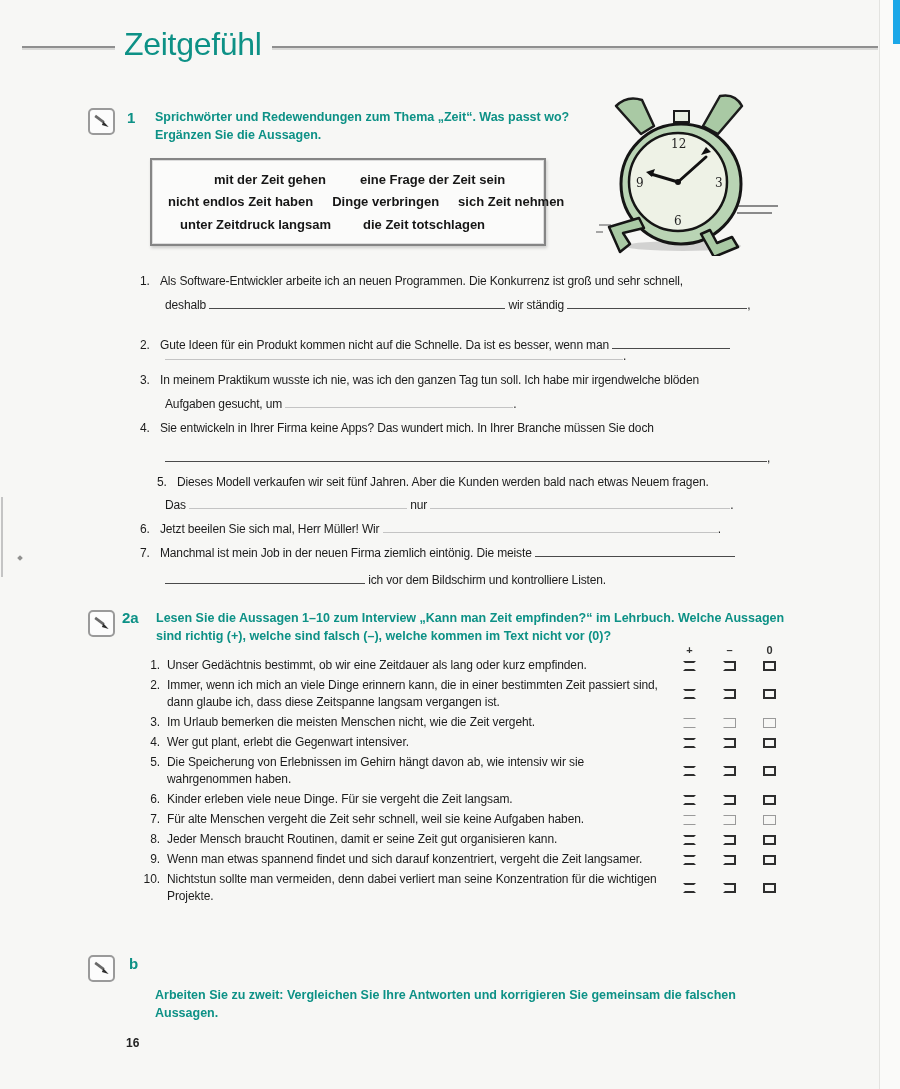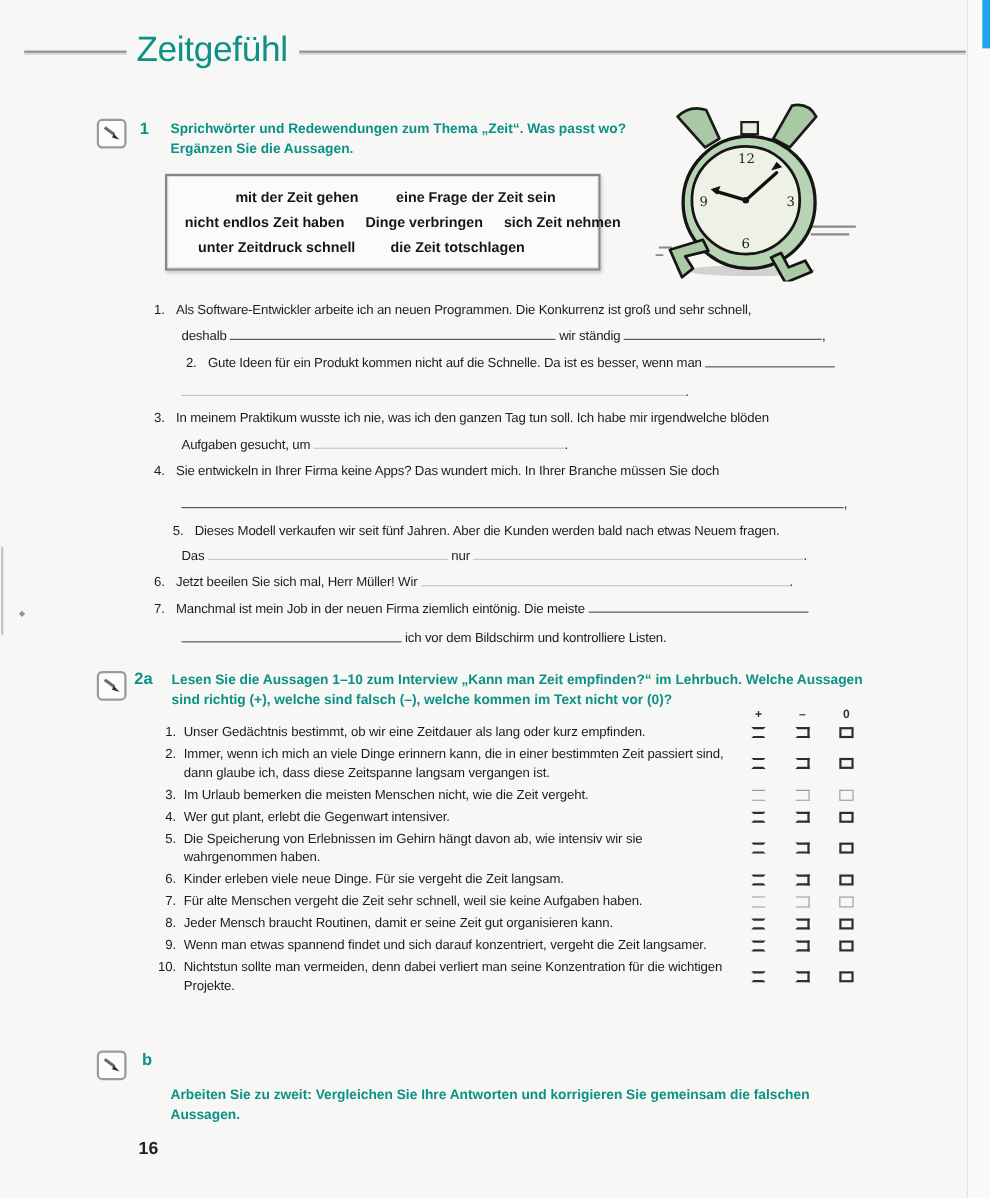--- a/index.html
+++ b/index.html
@@ -55,21 +55,21 @@
   .cbcluster{display:flex;gap:27px;margin-left:auto;margin-right:24px;align-items:center;}
   .cb{width:13px;height:10px;border:2px solid #2e2e2e;box-sizing:border-box;flex:none;}
   .cb.c1{border-left-color:transparent;border-right-color:transparent;}
   .cb.c2{border-left-color:transparent;}
   .light .cb{border-color:#9a9a9a;border-width:1px;}
   .light .cb.c1{border-left-color:transparent;border-right-color:transparent;}
   .light .cb.c2{border-left-color:transparent;}
   .cbh{width:13px;text-align:center;font-size:11px;font-weight:bold;color:#333;}
   .hdr-row{margin-bottom:1px;}
 
-  .page-num{position:absolute;left:126px;top:1036px;font-size:16px;font-weight:bold;color:#222;}
+  .page-num{position:absolute;left:126px;top:1036px;font-size:12px;font-weight:bold;color:#222;}
 </style>
 </head>
 <body>
 
 <div class="page">
   <div class="right-strip"></div>
   <div class="blue-tab"></div>
   <div class="edge-artifact"></div>
   <div class="edge-dot"></div>
 
@@ -90,21 +90,21 @@
     <div class="wb-row r1">
       <span>mit der Zeit gehen</span>
       <span>eine Frage der Zeit sein</span>
     </div>
     <div class="wb-row r2">
       <span>nicht endlos Zeit haben</span>
       <span>Dinge verbringen</span>
       <span>sich Zeit nehmen</span>
     </div>
     <div class="wb-row r3">
-      <span>unter Zeitdruck schnell</span>
+      <span>unter Zeitdruck langsam</span>
       <span>die Zeit totschlagen</span>
     </div>
   </div>
 
   <div class="clock">
     <svg width="200" height="172" viewBox="0 0 200 172">
       <ellipse cx="100" cy="162" rx="58" ry="5" fill="#9a9a9a" opacity="0.4"></ellipse>
       <path d="M148 122 h47 M154 129 h35" stroke="#8a8a8a" stroke-width="2" fill="none"></path>
       <path d="M16 141 h12 M13 148 h7" stroke="#8a8a8a" stroke-width="1.6" fill="none"></path>
       <path d="M58 50 L33 22 Q44 11 59 16 L71 42 Z" fill="#a9c9a4" stroke="#1b1b1b" stroke-width="2.5" stroke-linejoin="round"></path>
@@ -131,21 +131,21 @@
   <div class="tline" style="top:273px;">
     <span class="snum1">1.</span><span>Als Software-Entwickler arbeite ich an neuen Programmen. Die Konkurrenz ist groß und sehr schnell,</span>
   </div>
   <div class="tline cont" style="top:297px;">
     <span>deshalb</span>
     <span class="bl" style="width:296px;"></span>
     <span>wir ständig</span>
     <span class="bl" style="width:180px;"></span><span>,</span>
   </div>
 
-  <div class="tline" style="top:322px;margin-left:29px;">
+  <div class="tline" style="top:337px;">
     <span class="snum1">2.</span><span>Gute Ideen für ein Produkt kommen nicht auf die Schnelle. Da ist es besser, wenn man</span>
     <span class="bl" style="width:118px;"></span>
   </div>
   <div class="tline cont" style="top:348px;">
     <span class="bl faint" style="width:458px;"></span><span>.</span>
   </div>
 
   <div class="tline" style="top:372px;">
     <span class="snum1">3.</span><span>In meinem Praktikum wusste ich nie, was ich den ganzen Tag tun soll. Ich habe mir irgendwelche blöden</span>
   </div>

